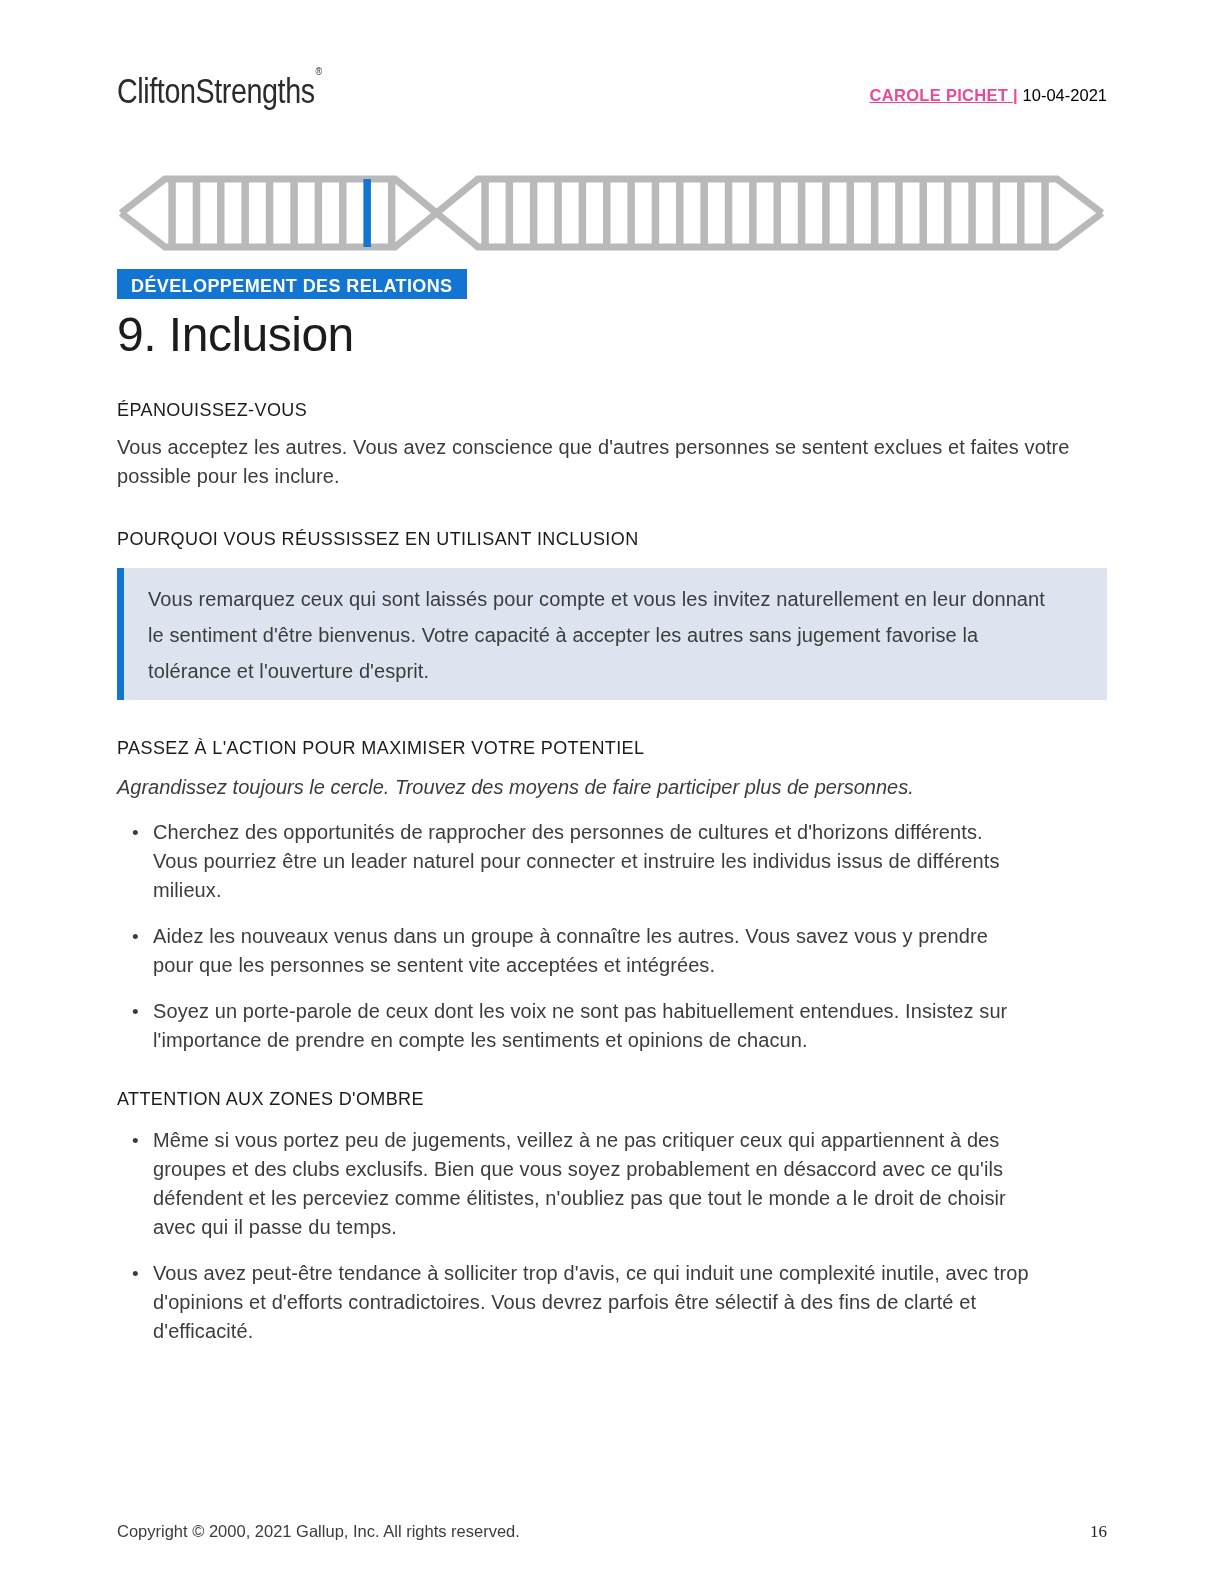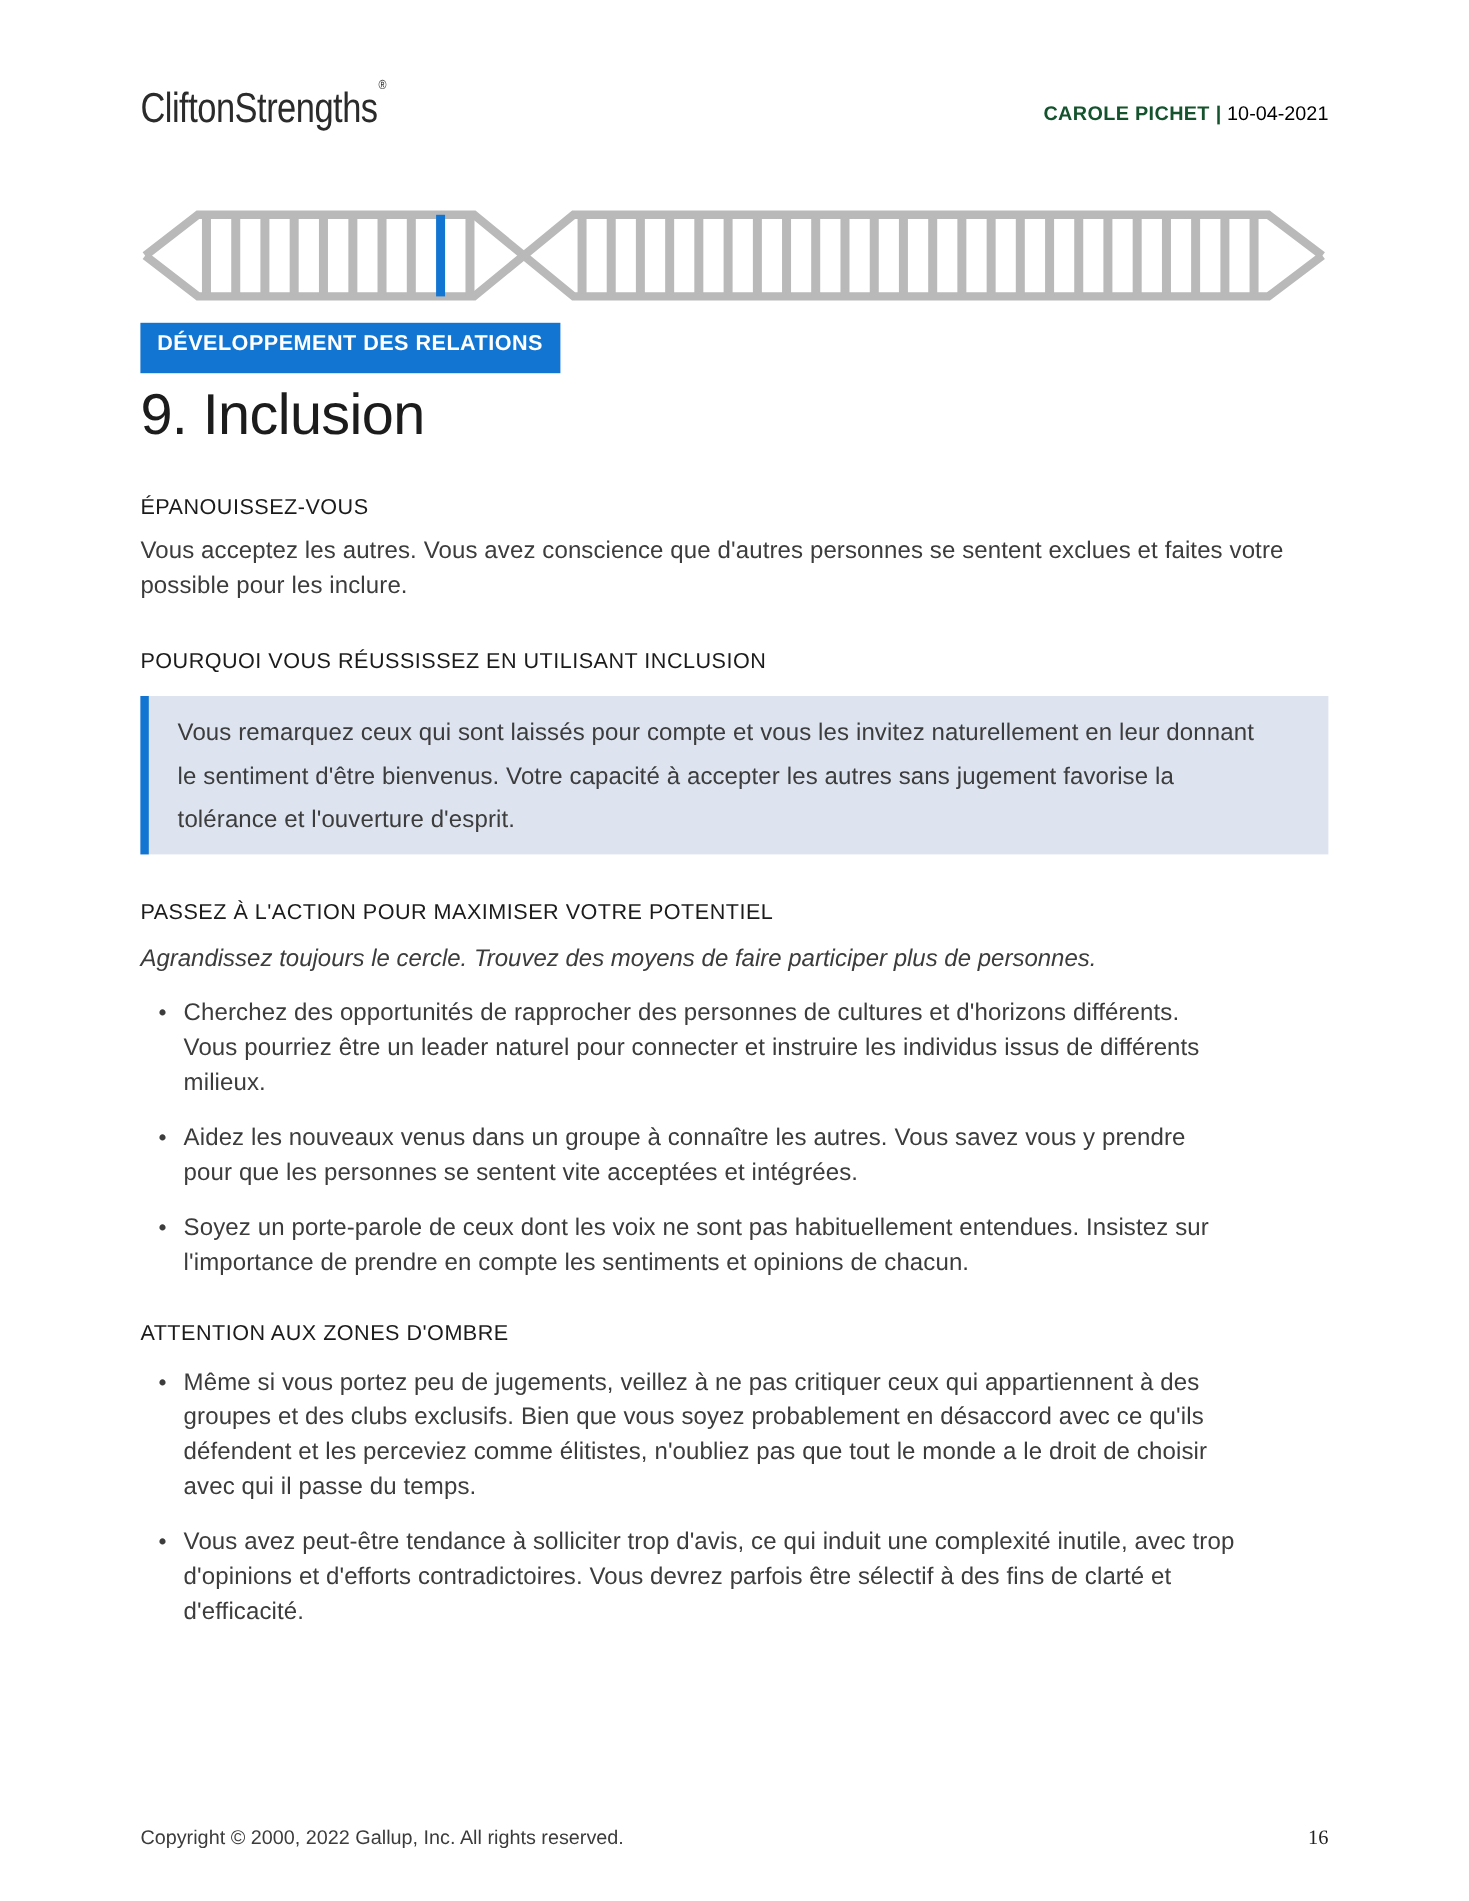--- a/index.html
+++ b/index.html
@@ -11,32 +11,32 @@
   .content{padding:0 117px;}
 
   
   .header{padding-top:65px;display:flex;justify-content:space-between;align-items:flex-end;}
   .logo{
     font-size:35px;font-weight:400;color:#2b2b2b;letter-spacing:-0.5px;
     transform:scaleX(0.82);transform-origin:left bottom;white-space:nowrap;
   }
   .logo sup{font-size:11px;vertical-align:28px;margin-left:1px;}
   .header-right{font-size:16.5px;color:#8a8a8a;white-space:nowrap;padding-bottom:6px;}
-  .header-right .who{font-weight:bold;color:#14532d;letter-spacing:0.3px;}
+  .header-right .who{font-weight:bold;color:#ec4899;letter-spacing:0.3px;text-decoration:underline;}
   .header-right .when{font-weight:400;color:#000000;}
 
   
   .strand-wrap{margin-top:62px;height:80px;}
   .strand-wrap svg{display:block;}
 
   
   .badge{
     display:inline-block;margin-top:16px;background:var(--accent,#1576d2);
     color:#ffffff;font-weight:bold;font-size:18px;letter-spacing:0.4px;
-    padding:7px 14px 14px 14px;
+    padding:7px 14px 2px 14px;
   }
   h1.title{
     margin:10px 0 0 0;font-size:48px;font-weight:300;color:#1c1c1c;
     letter-spacing:-0.5px;line-height:1.1;
   }
 
   
   h2.sec{
     margin:38px 0 0 0;font-size:18px;font-weight:normal;color:#1b1b1b;
     letter-spacing:0.4px;
@@ -146,16 +146,16 @@
 
     <h2 class="sec tight">ATTENTION AUX ZONES D'OMBRE</h2>
     <ul class="bullets">
       <li>Même si vous portez peu de jugements, veillez à ne pas critiquer ceux qui appartiennent à des groupes et des clubs exclusifs. Bien que vous soyez probablement en désaccord avec ce qu'ils défendent et les perceviez comme élitistes, n'oubliez pas que tout le monde a le droit de choisir avec qui il passe du temps.</li>
       <li>Vous avez peut-être tendance à solliciter trop d'avis, ce qui induit une complexité inutile, avec trop d'opinions et d'efforts contradictoires. Vous devrez parfois être sélectif à des fins de clarté et d'efficacité.</li>
     </ul>
 
   </div>
 
   <div class="footer">
-    <span class="copyright">Copyright © 2000, 2022 Gallup, Inc. All rights reserved.</span>
+    <span class="copyright">Copyright © 2000, 2021 Gallup, Inc. All rights reserved.</span>
     <span class="pagenum">16</span>
   </div>
 </div>
 
 </body></html>

